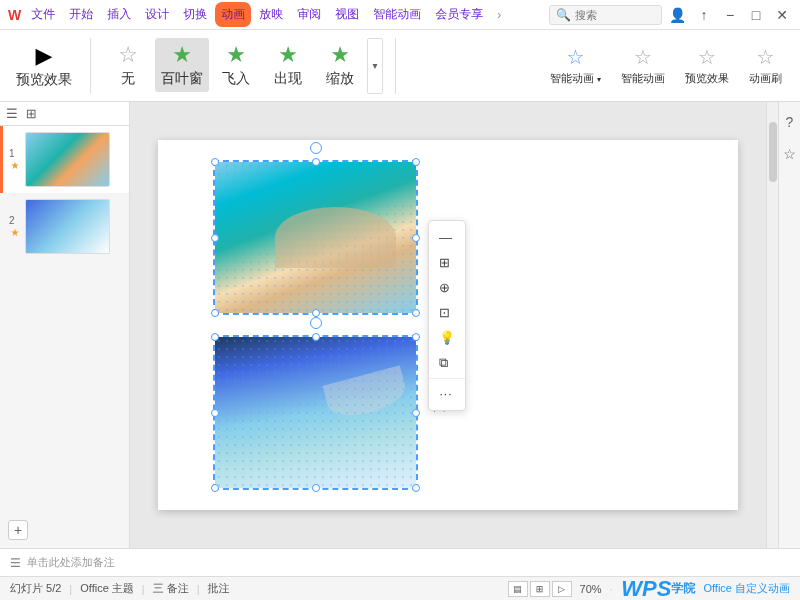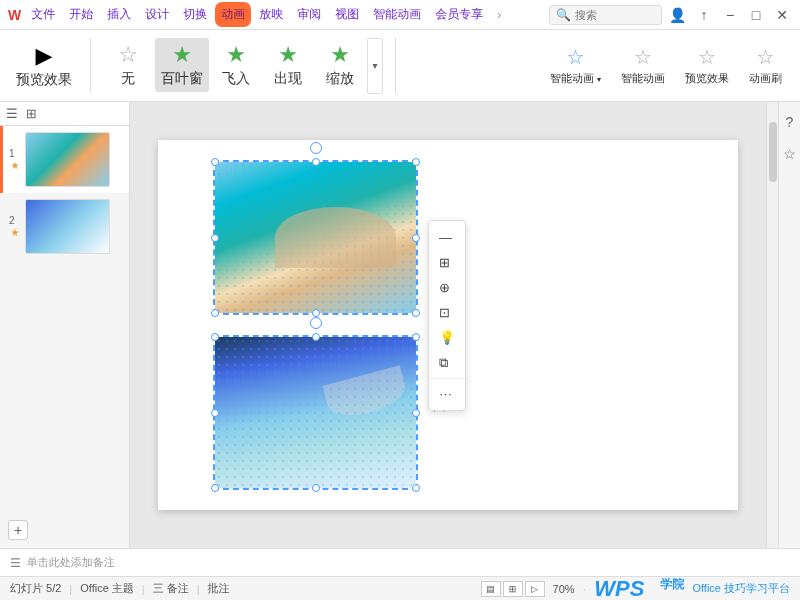--- a/index.html
+++ b/index.html
@@ -261,21 +261,21 @@
       border-top: 1px solid #ddd;
       display: flex;
       align-items: center;
       padding: 0 10px;
       gap: 8px;
       font-size: 11px;
       color: #555;
     }
     .status-bar-right { margin-left: auto; display: flex; align-items: center; gap: 8px; }
     .status-sep { color: #ccc; }
-    .wps-logo { display: flex; gap: 16px; }
+    .wps-logo { display: flex; align-items: center; gap: 0; }
     .view-btns { display: flex; gap: 2px; }
     .view-btn { width: 20px; height: 16px; border: 1px solid #ccc; background: #fff; display: flex; align-items: center; justify-content: center; cursor: pointer; font-size: 9px; }
 
     
     .dot-overlay {
       position: absolute;
       top: 0; left: 0; right: 0; bottom: 0;
       background-image: radial-gradient(circle, #4a9eff 1px, transparent 1px);
       background-size: 8px 8px;
       opacity: 0.3;
@@ -497,15 +497,15 @@
       <div class="view-btn">▤</div>
       <div class="view-btn">⊞</div>
       <div class="view-btn">▷</div>
     </div>
     <span>70%</span>
     <span class="status-sep">·</span>
     <div class="wps-logo">
       <span style="font-size:22px; color:#2196f3; font-weight:bold; font-style:italic;">WPS</span>
       <span style="font-size:12px; color:#2196f3; font-weight:bold;"> 学院</span>
     </div>
-    <span style="color:#2196f3; font-size:11px;">Office 技巧学习平台</span>
+    <span style="color:#2196f3; font-size:11px;">Office 自定义动画</span>
   </div>
 </div>
 
 </body></html>

